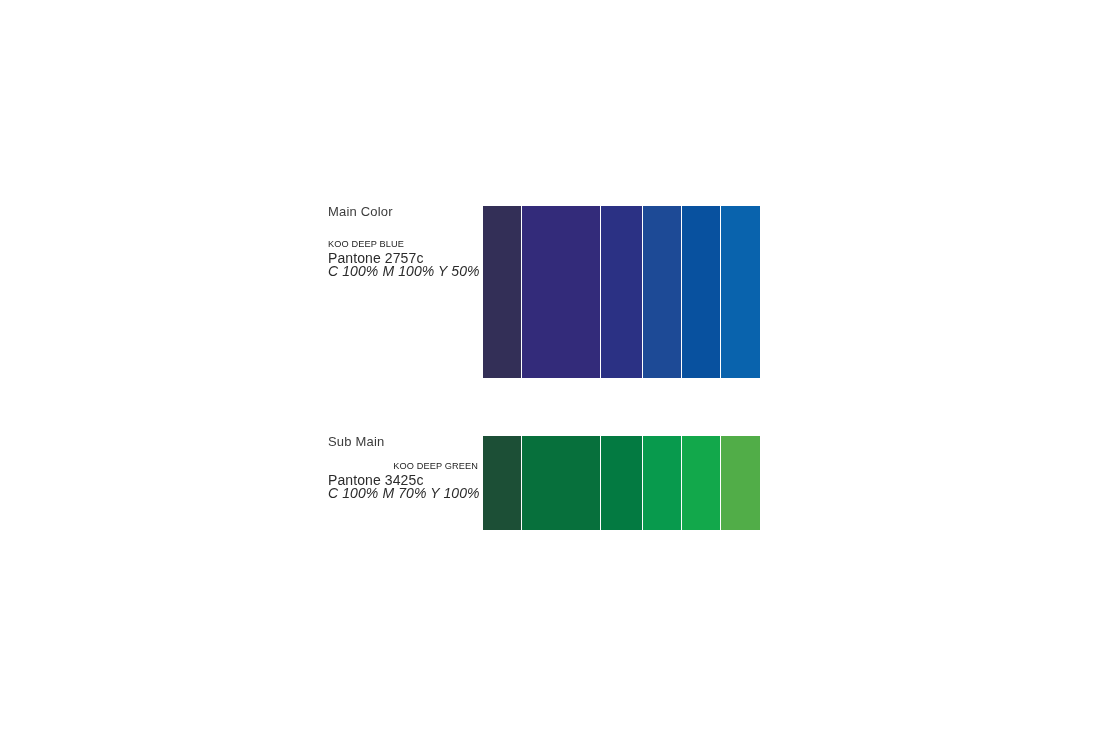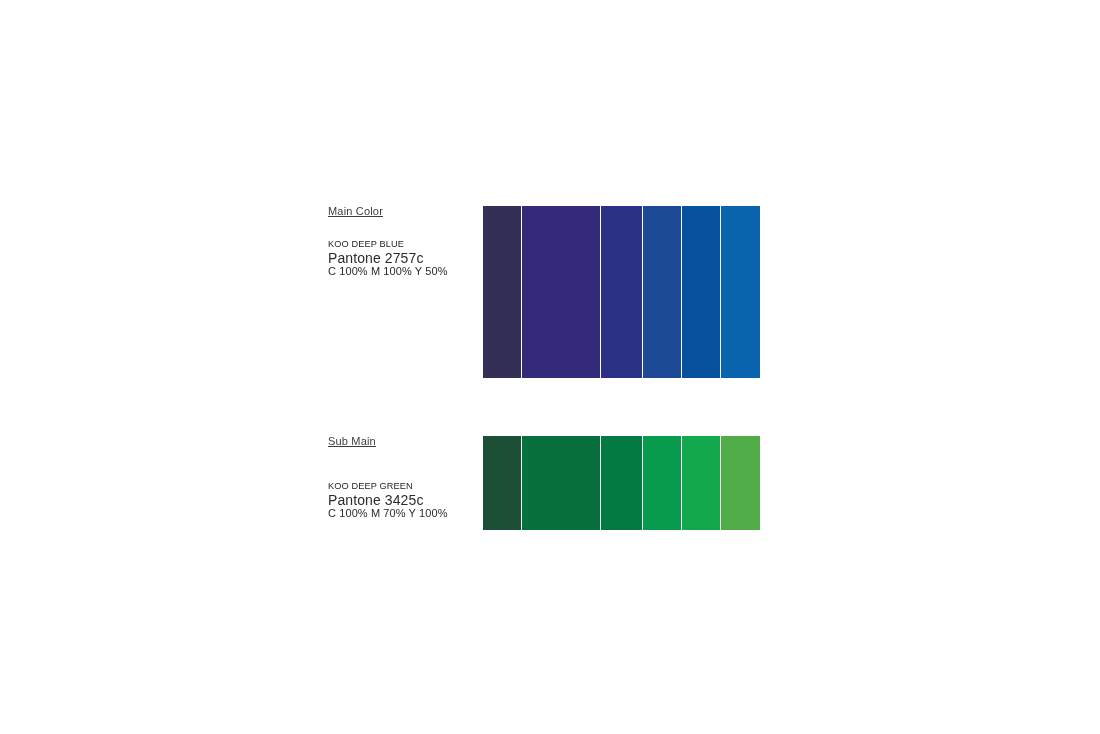--- a/index.html
+++ b/index.html
@@ -31,56 +31,56 @@
   .color-group.sub   { top: 436px; }
 
   .info-col {
     position: absolute;
     left: 328px;
     top: 0;
     width: 150px;
   }
 
   .group-kicker {
-    font-size: 11px;
+    font-size: 13px;
     line-height: 11px;
     color: #3c3c3c;
     letter-spacing: 0.18px;
     margin: 0;
     white-space: nowrap;
-    text-decoration: underline;
   }
 
   .color-name {
     font-size: 9.2px;
     font-weight: normal;
     color: #1e1e1e;
     letter-spacing: 0.12px;
     margin: 0;
     white-space: nowrap;
   }
   .color-group.main .color-name { margin-top: 22px; }
-  .color-group.sub  .color-name { margin-top: 34px; }
+  .color-group.sub  .color-name { margin-top: 14px; text-align: right; }
 
   .color-pantone {
     font-size: 14px;
     line-height: 12px;
     color: #2b2b2b;
     letter-spacing: 0.1px;
     margin: 3px 0 0 0;
     white-space: nowrap;
   }
 
   .color-cmyk {
-    font-size: 11px;
+    font-size: 14px;
     line-height: 12px;
     color: #2b2b2b;
     letter-spacing: 0.1px;
     margin: 1px 0 0 0;
     white-space: nowrap;
+    font-style: italic;
   }
 
   
   .swatch-strip {
     position: absolute;
     left: 483px;
     top: 0;
     display: flex;
     background: #ffffff;
   }

